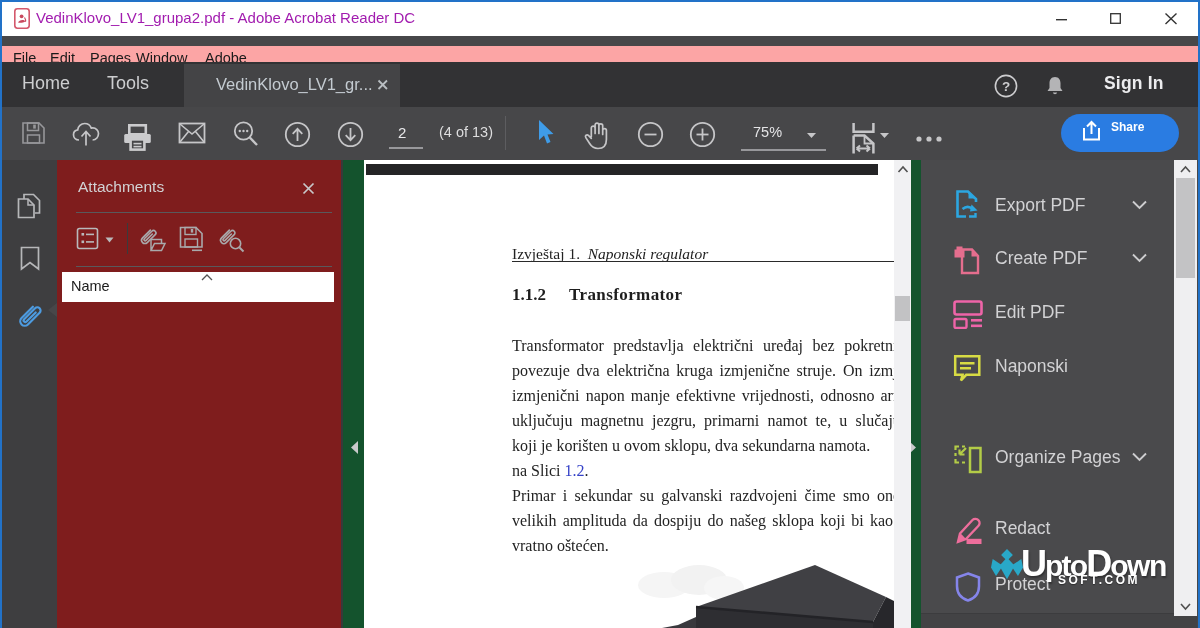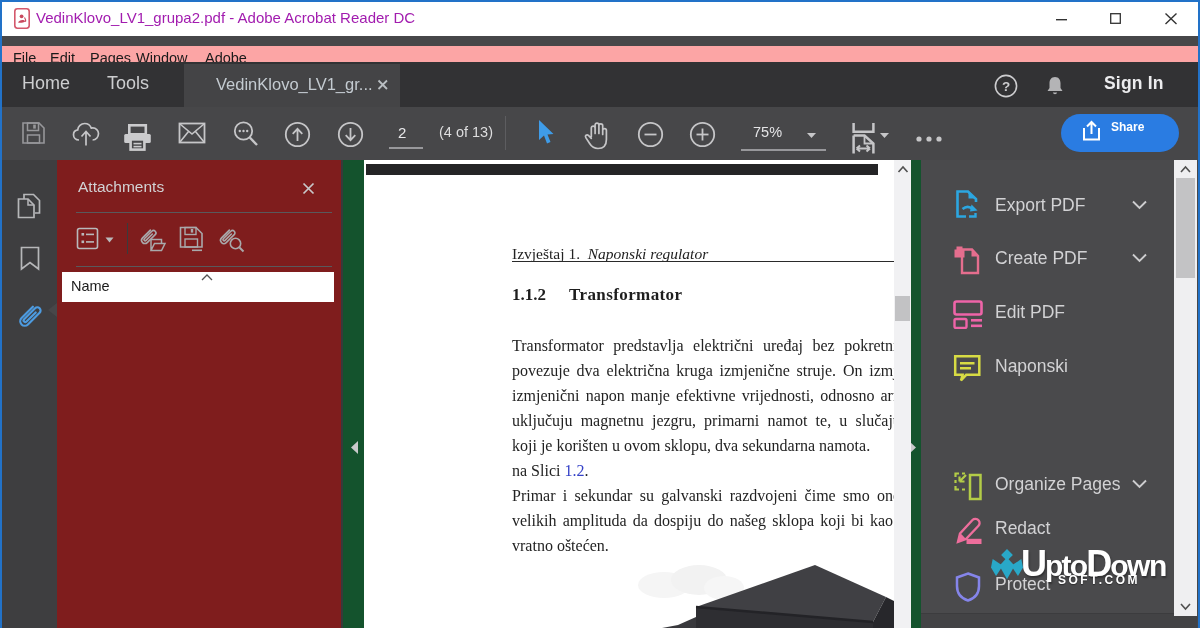--- a/index.html
+++ b/index.html
@@ -331,21 +331,21 @@
       </svg>
       <span class="nm">Edit PDF</span>
     </div>
     <div class="tool" style="top:188px;">
       <svg class="abs" style="left:32px;top:6px;" width="29" height="29" viewBox="0 0 29 29">
         <path d="M2.2 2.2 L26.3 2.2 L26.3 20.8 L13.2 20.8 L8 26.5 L9.6 20.8 L2.2 20.8 Z" fill="none" stroke="#d7db44" stroke-width="2.5"></path>
         <path d="M7 9.3 L21.5 9.3 M7 14.3 L18 14.3" stroke="#d7db44" stroke-width="2.6"></path>
       </svg>
       <span class="nm">Naponski</span>
     </div>
-    <div class="tool" style="top:306px;">
+    <div class="tool" style="top:279px;">
       <svg class="abs" style="left:32px;top:5px;" width="30" height="30" viewBox="0 0 30 30">
         <path d="M2.5 6 L2.5 2.5 L6 2.5 M9 2.5 L12 2.5 M2.5 9 L2.5 12 M2.5 15 L2.5 18.5 L6 18.5 M9 18.5 L12 18.5" fill="none" stroke="#b3cc47" stroke-width="2.2"></path>
         <path d="M13 4 L6.5 10.5 M6.5 10.5 L6.5 5.5 M6.5 10.5 L11.5 10.5" fill="none" stroke="#b3cc47" stroke-width="2.2"></path>
         <rect x="17" y="4" width="10.5" height="24" fill="none" stroke="#b3cc47" stroke-width="2.5"></rect>
       </svg>
       <span class="nm">Organize Pages</span>
       <svg class="abs" style="left:210px;top:12px;" width="17" height="12" viewBox="0 0 17 12">
           <path d="M2 2.5 L8.5 9 L15 2.5" fill="none" stroke="#cdcdcf" stroke-width="1.9"></path>
         </svg>
     </div>

